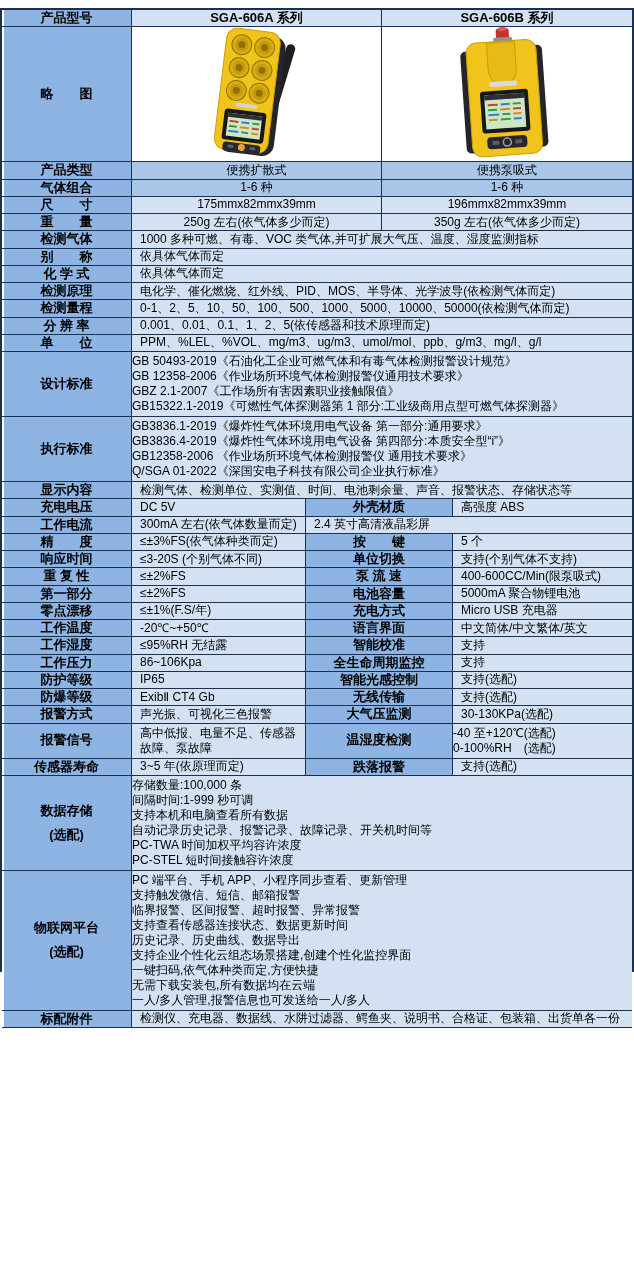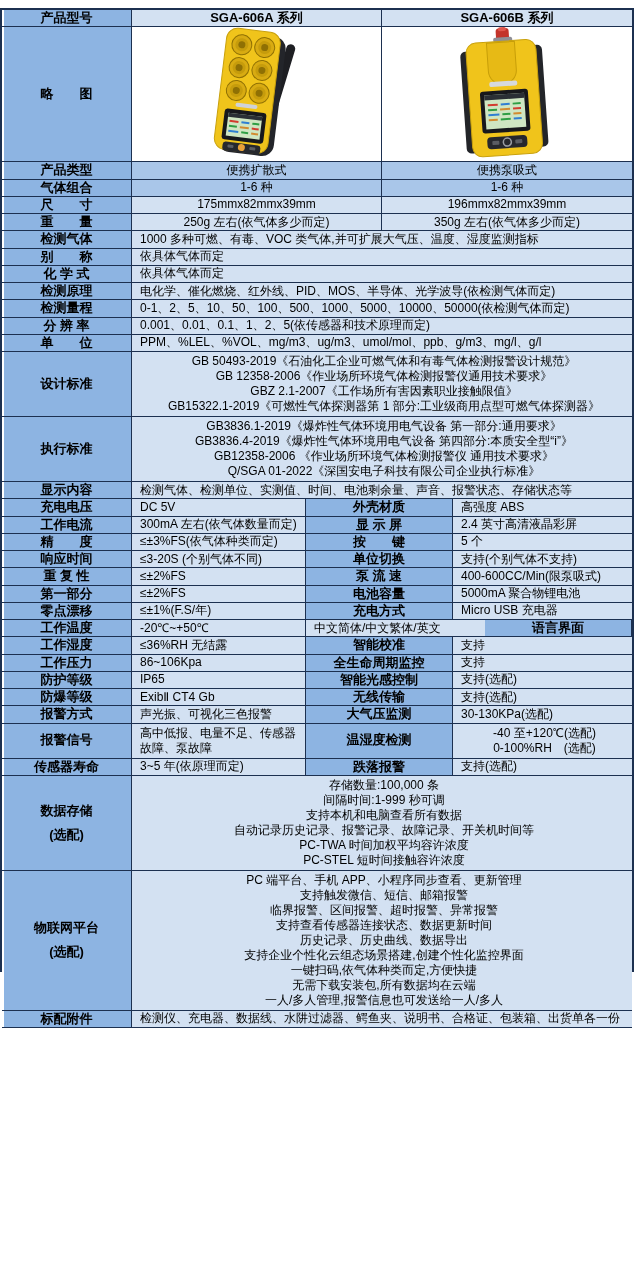--- a/index.html
+++ b/index.html
@@ -15,22 +15,22 @@
   .row{display:flex;width:100%;box-sizing:border-box;}
   .c{box-sizing:border-box;border-right:1px solid var(--grid);border-bottom:1px solid var(--grid);
      display:flex;align-items:center;justify-content:center;overflow:hidden;line-height:1.25;}
   .c.last{border-right:none;}
   .lab{background:var(--labelbg);font-weight:bold;font-size:13px;text-align:center;
        box-shadow:inset 2px 0 0 #ffffff;}
   .lab2{background:var(--labelbg);font-weight:bold;font-size:13px;text-align:center;}
   .val{background:var(--valbg);font-size:12px;}
   .val.md{background:var(--valmd);}
   .left{justify-content:flex-start;text-align:left;padding:0 4px 0 8px;}
-  .lines{flex-direction:column;align-items:center;justify-content:space-evenly;
-         padding:2px 4px 2px 8px;text-align:left;}
+  .lines{flex-direction:column;align-items:flex-start;justify-content:space-evenly;
+         padding:2px 4px 2px 0;text-align:left;}
   .lines div{white-space:nowrap;}
   .col2{flex-direction:column;justify-content:center;gap:8px;}
   .imgcell{background:#ffffff;}
   .w-a{width:130px;flex:0 0 130px;}
   .w-half{width:252px;flex:1 1 252px;text-align:center;}
   .w-b{width:174px;flex:0 0 174px;}
   .w-c{width:147px;flex:0 0 147px;}
   .w-d{width:183px;flex:1 1 183px;}
   .w-full{width:504px;flex:1 1 504px;}
   .hdr{font-size:13px;font-weight:bold;}
@@ -224,21 +224,20 @@
 
   <div class="row" style="height:22px">
     <div class="c lab w-a">充电电压</div>
     <div class="c val left w-b">DC 5V</div>
     <div class="c lab2 w-c">外壳材质</div>
     <div class="c val left w-d last">高强度 ABS</div>
   </div>
   <div class="row" style="height:22px">
     <div class="c lab w-a">工作电流</div>
     <div class="c val left w-b">300mA 左右(依气体数量而定)</div>
-    <div class="c lab2 w-c">显 示 屏</div>
     <div class="c val left w-d last">2.4 英寸高清液晶彩屏</div>
   </div>
   <div class="row" style="height:22px">
     <div class="c lab w-a">精　　度</div>
     <div class="c val left w-b">≤±3%FS(依气体种类而定)</div>
     <div class="c lab2 w-c">按　　键</div>
     <div class="c val left w-d last">5 个</div>
   </div>
   <div class="row" style="height:22px">
     <div class="c lab w-a">响应时间</div>
@@ -260,26 +259,26 @@
   </div>
   <div class="row" style="height:22px">
     <div class="c lab w-a">零点漂移</div>
     <div class="c val left w-b">≤±1%(F.S/年)</div>
     <div class="c lab2 w-c">充电方式</div>
     <div class="c val left w-d last">Micro USB 充电器</div>
   </div>
   <div class="row" style="height:22px">
     <div class="c lab w-a">工作温度</div>
     <div class="c val left w-b">-20℃~+50℃</div>
+    <div class="c lab2 w-c">语言界面</div>
     <div class="c val left w-d last">中文简体/中文繁体/英文</div>
-    <div class="c lab2 w-c">语言界面</div>
   </div>
   <div class="row" style="height:22px">
     <div class="c lab w-a">工作湿度</div>
-    <div class="c val left w-b">≤36%RH 无结露</div>
+    <div class="c val left w-b">≤95%RH 无结露</div>
     <div class="c lab2 w-c">智能校准</div>
     <div class="c val left w-d last">支持</div>
   </div>
   <div class="row" style="height:22px">
     <div class="c lab w-a">工作压力</div>
     <div class="c val left w-b">86~106Kpa</div>
     <div class="c lab2 w-c">全生命周期监控</div>
     <div class="c val left w-d last">支持</div>
   </div>
   <div class="row" style="height:22px">

